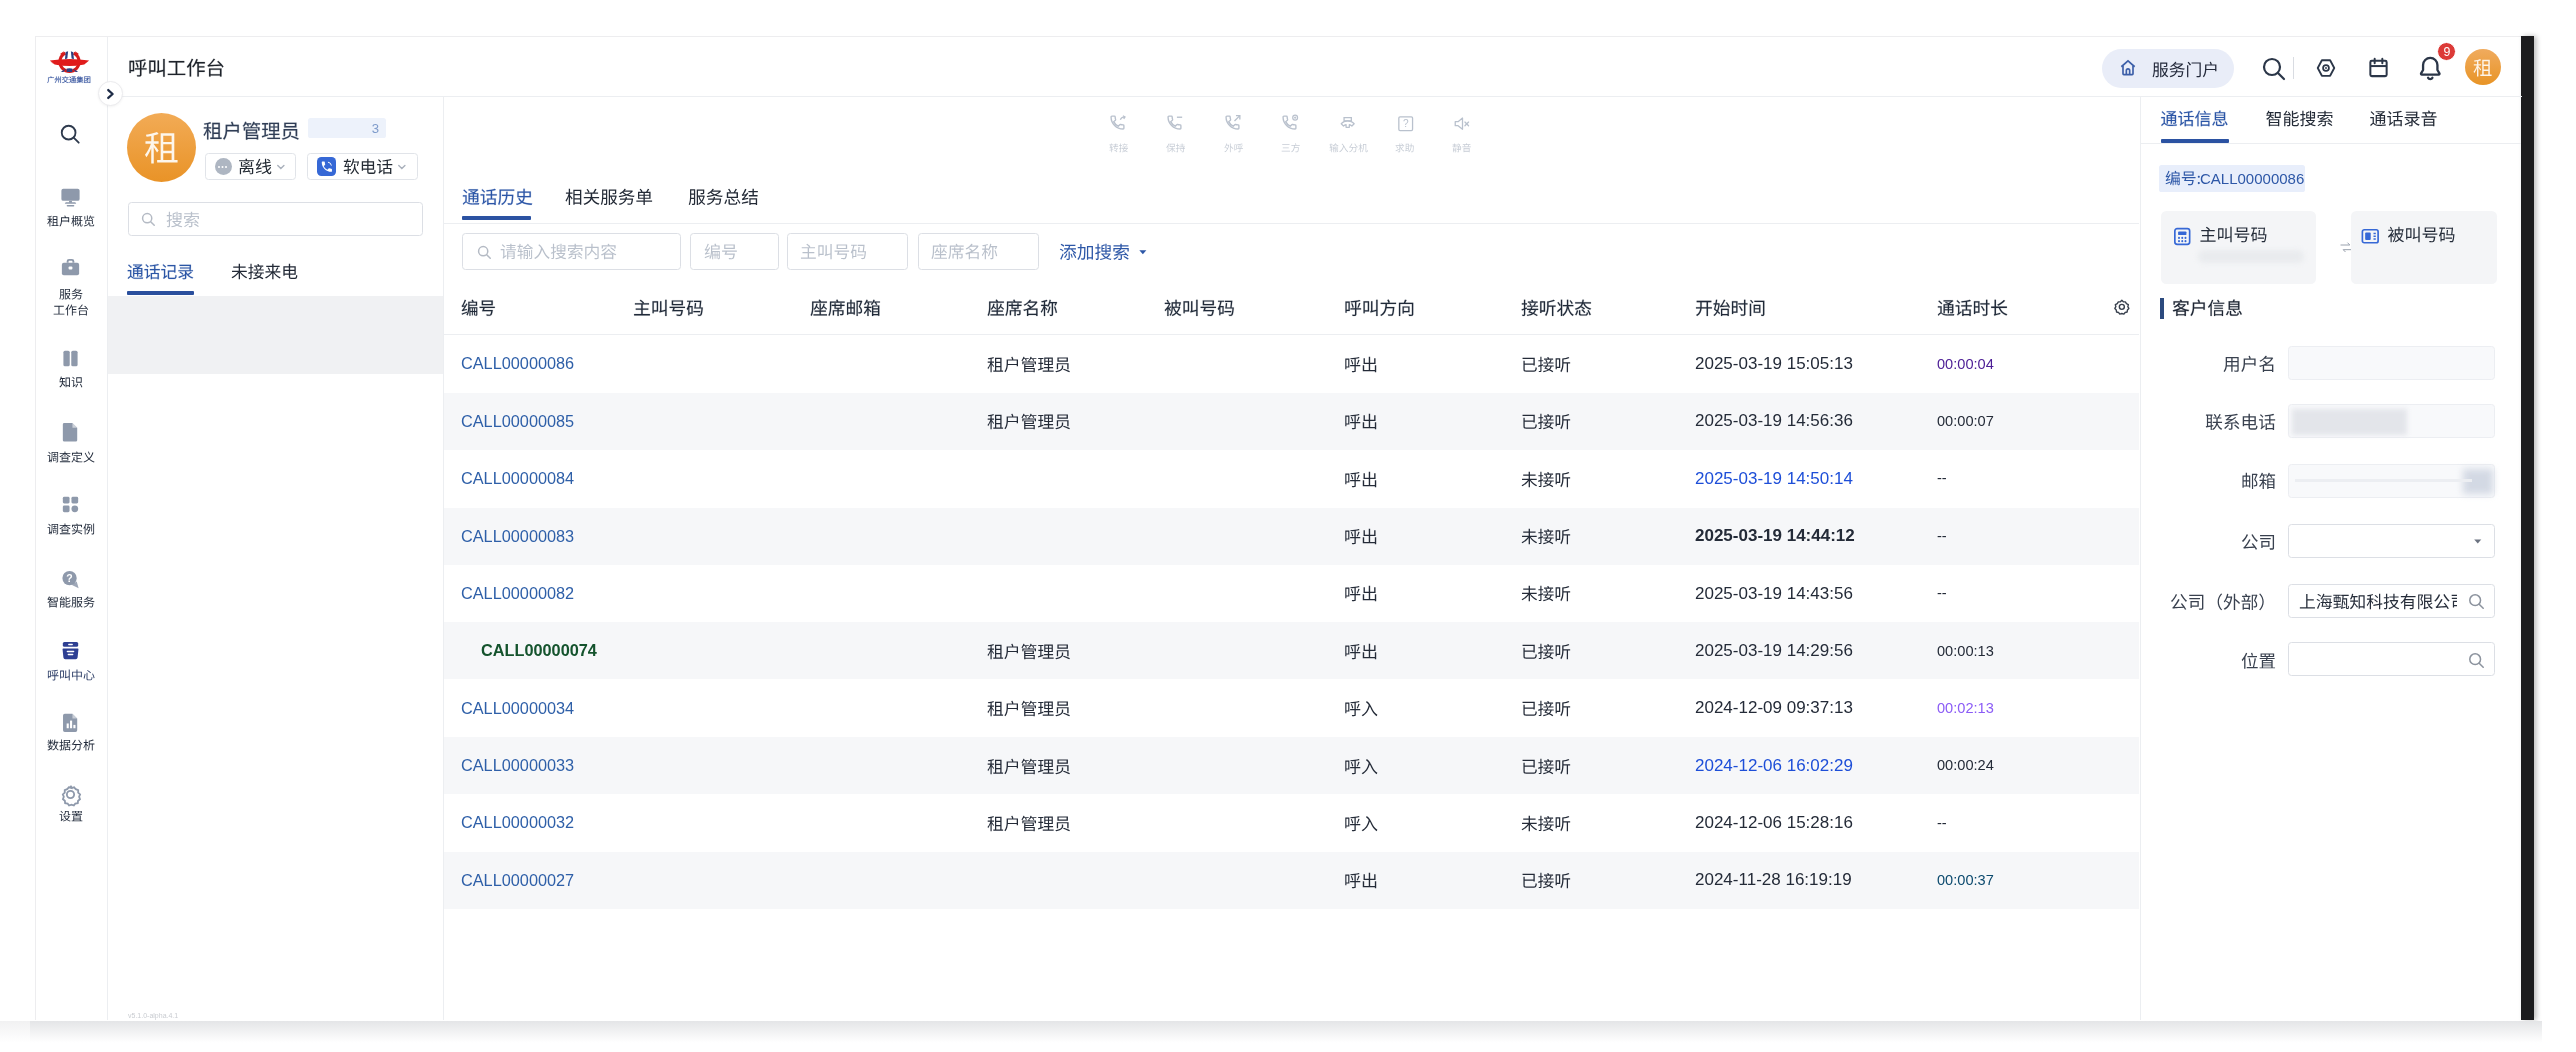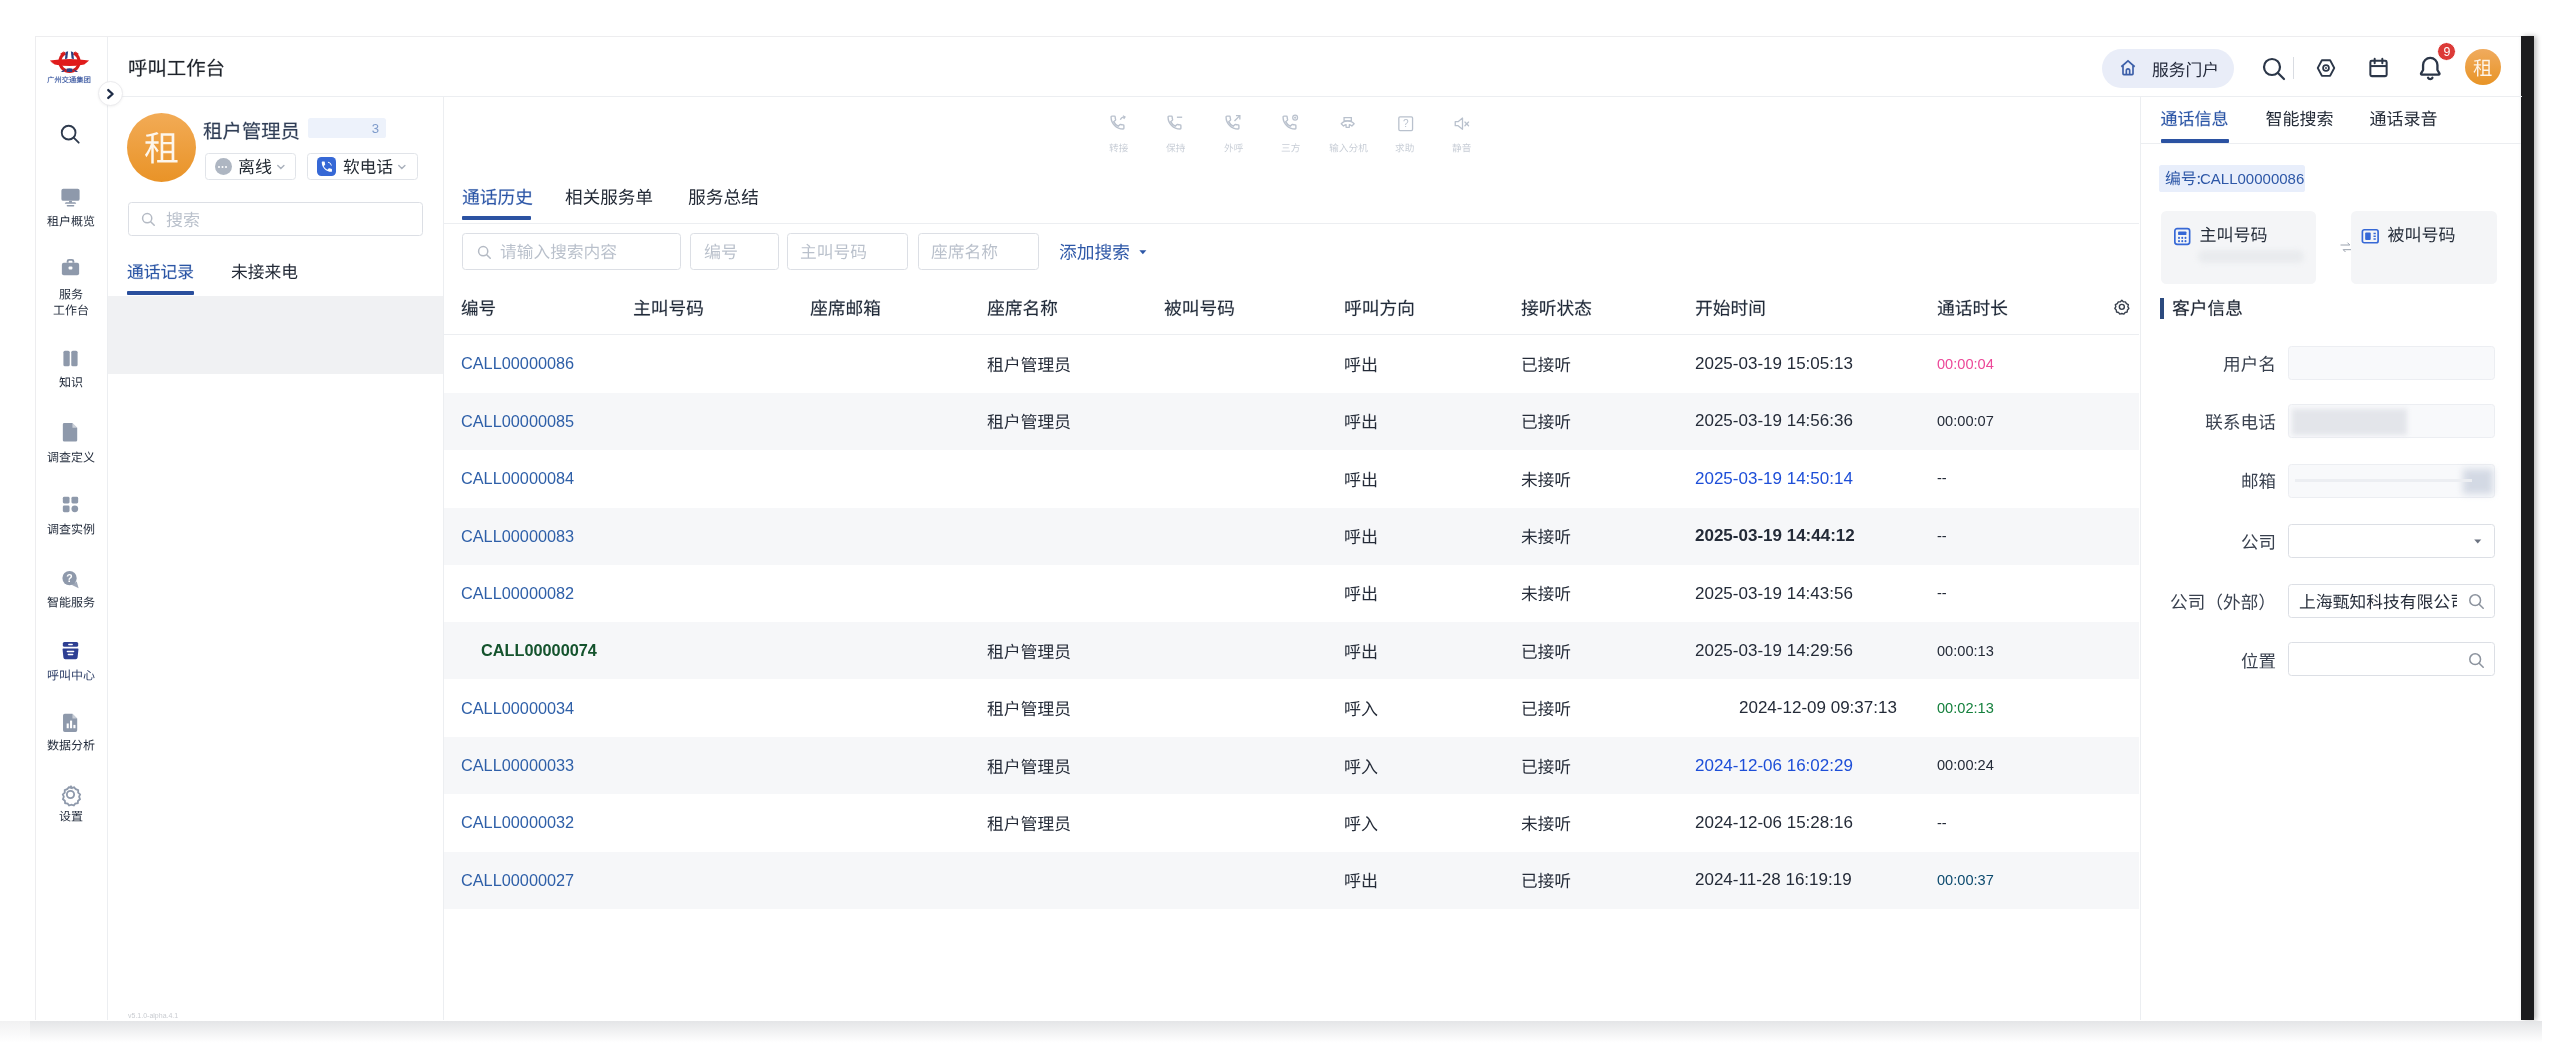--- a/index.html
+++ b/index.html
@@ -545,21 +545,21 @@
       </g>
     </svg>
     <svg class="ct" style="left:1521px;top:356px;width:50px;height:17px" viewBox="0 -880 3000 1000" fill="#242b38">
       <g transform="scale(1,-1)">
         <use href="#u5df2" x="0"></use>
         <use href="#u63a5" x="1000"></use>
         <use href="#u542c" x="2000"></use>
       </g>
     </svg>
     <div class="lt" style="left:1695px;top:352px;font-size:17px;color:#242b38;font-weight:400;">2025-03-19 15:05:13</div>
-    <div class="lt" style="left:1937px;top:354px;font-size:14.6px;color:#ec4899;font-weight:400;">00:00:04</div>
+    <div class="lt" style="left:1937px;top:354px;font-size:14.6px;color:#4c1d95;font-weight:400;">00:00:04</div>
     <div class="abs" style="left:444px;top:393px;width:1695px;height:57px;background:#f6f7f9"></div>
     <div class="lt" style="left:461px;top:410px;font-size:16.3px;color:#2e5fa8;font-weight:400;">CALL00000085</div>
     <svg class="ct" style="left:987px;top:413px;width:84px;height:17px" viewBox="0 -880 5000 1000" fill="#242b38">
       <g transform="scale(1,-1)">
         <use href="#u79df" x="0"></use>
         <use href="#u6237" x="1000"></use>
         <use href="#u7ba1" x="2000"></use>
         <use href="#u7406" x="3000"></use>
         <use href="#u5458" x="4000"></use>
       </g>
@@ -670,22 +670,22 @@
         <use href="#u5165" x="1000"></use>
       </g>
     </svg>
     <svg class="ct" style="left:1521px;top:700px;width:50px;height:17px" viewBox="0 -880 3000 1000" fill="#242b38">
       <g transform="scale(1,-1)">
         <use href="#u5df2" x="0"></use>
         <use href="#u63a5" x="1000"></use>
         <use href="#u542c" x="2000"></use>
       </g>
     </svg>
-    <div class="lt" style="left:1695px;top:696px;font-size:17px;color:#242b38;font-weight:400;margin-left:44px;">2024-12-09 09:37:13</div>
-    <div class="lt" style="left:1937px;top:698px;font-size:14.6px;color:#15803d;font-weight:400;">00:02:13</div>
+    <div class="lt" style="left:1695px;top:696px;font-size:17px;color:#242b38;font-weight:400;">2024-12-09 09:37:13</div>
+    <div class="lt" style="left:1937px;top:698px;font-size:14.6px;color:#8b5cf6;font-weight:400;">00:02:13</div>
     <div class="abs" style="left:444px;top:737px;width:1695px;height:57px;background:#f6f7f9"></div>
     <div class="lt" style="left:461px;top:754px;font-size:16.3px;color:#2e5fa8;font-weight:400;">CALL00000033</div>
     <svg class="ct" style="left:987px;top:758px;width:84px;height:17px" viewBox="0 -880 5000 1000" fill="#242b38">
       <g transform="scale(1,-1)">
         <use href="#u79df" x="0"></use>
         <use href="#u6237" x="1000"></use>
         <use href="#u7ba1" x="2000"></use>
         <use href="#u7406" x="3000"></use>
         <use href="#u5458" x="4000"></use>
       </g>

